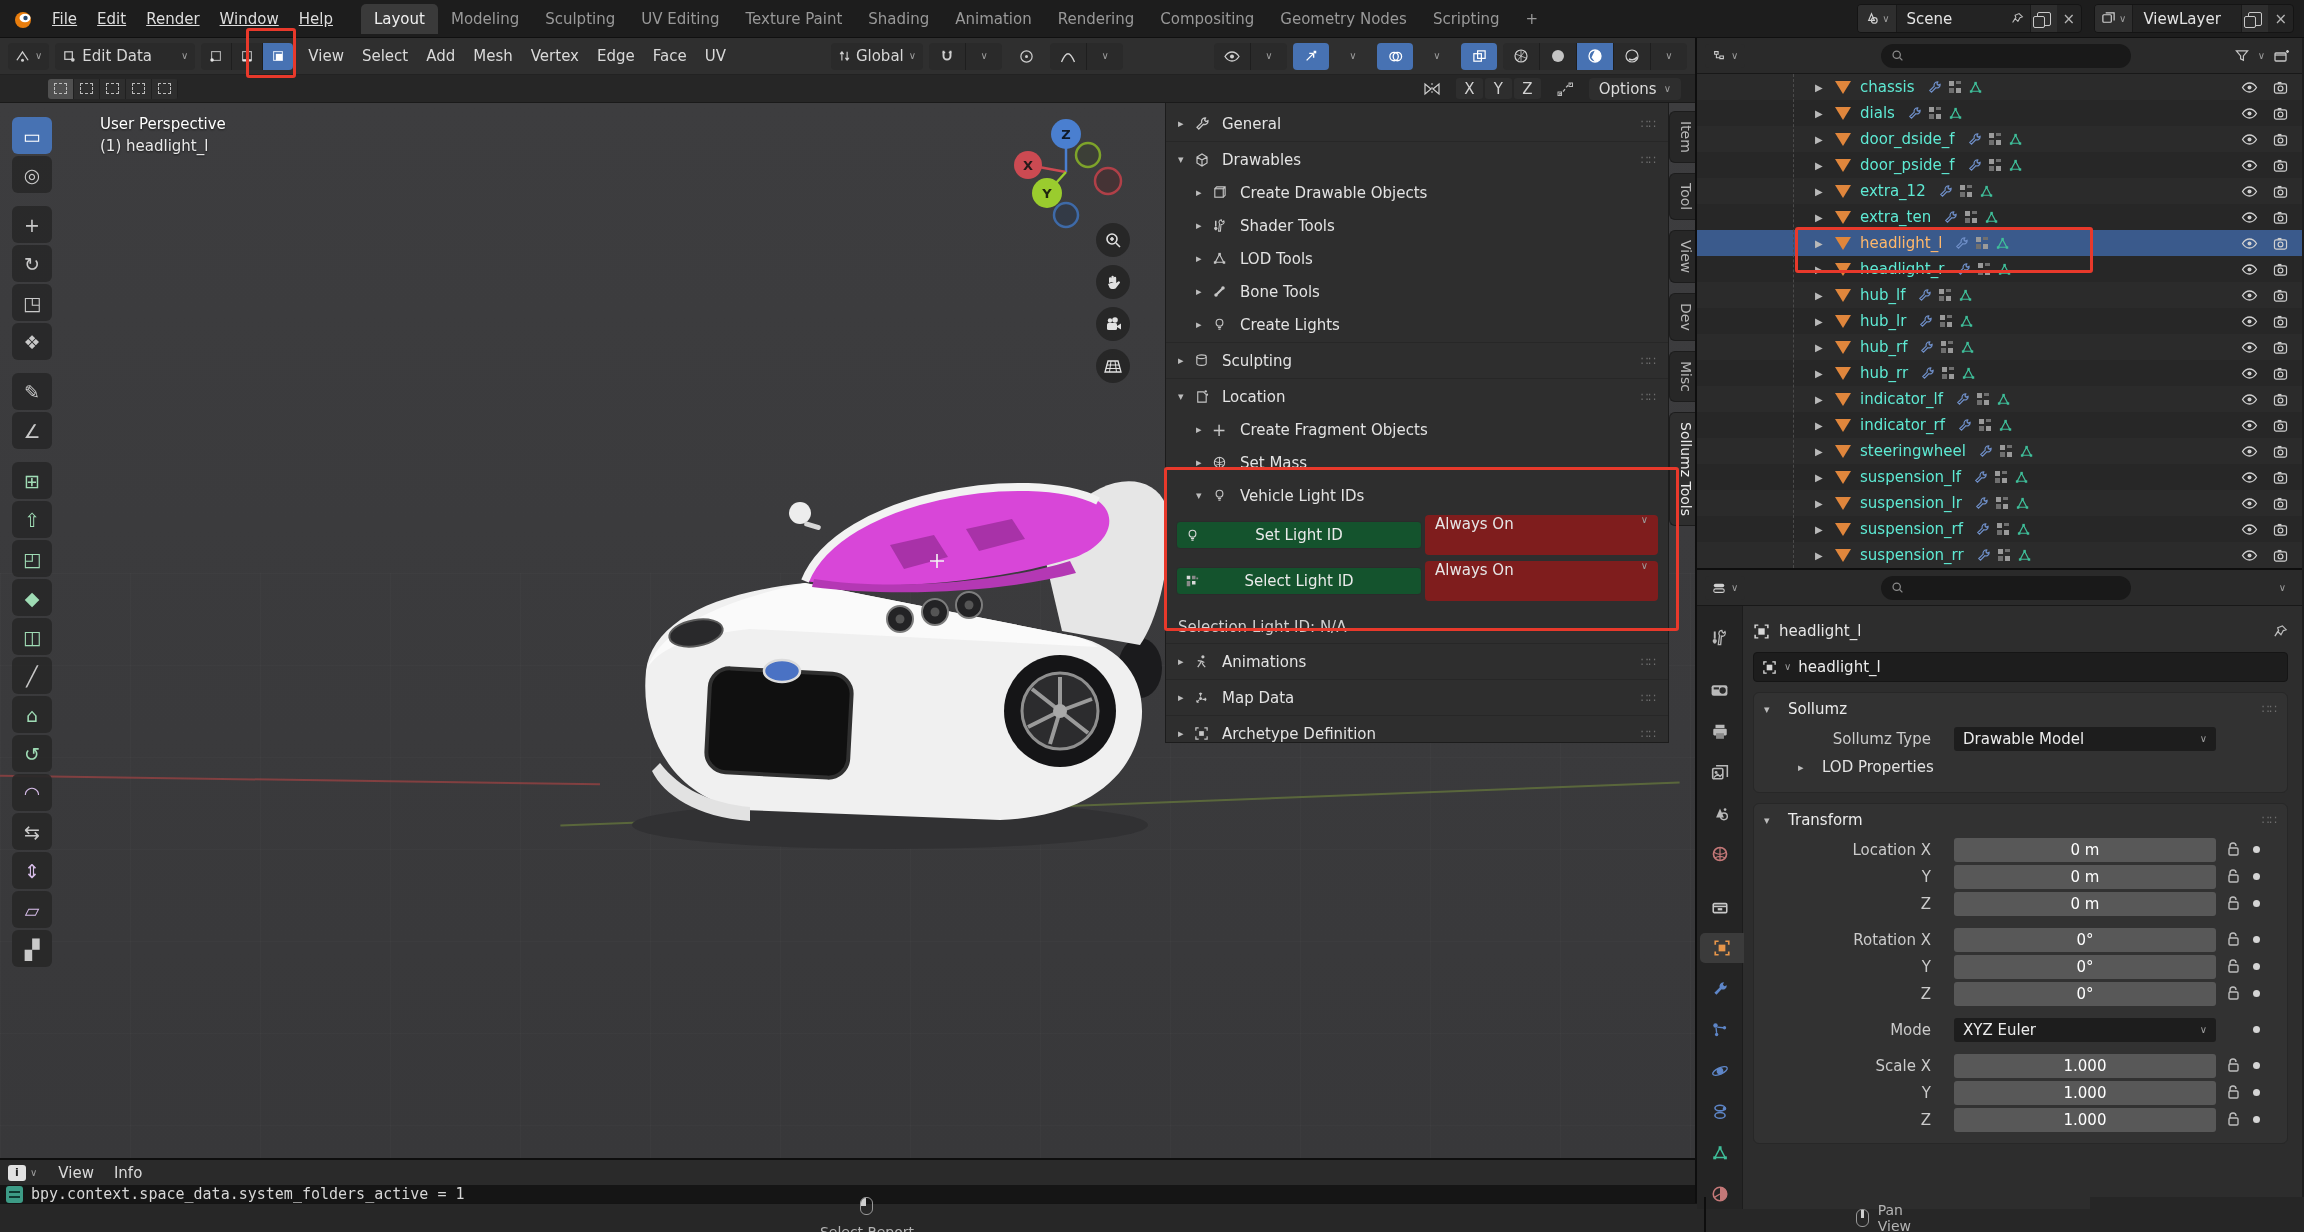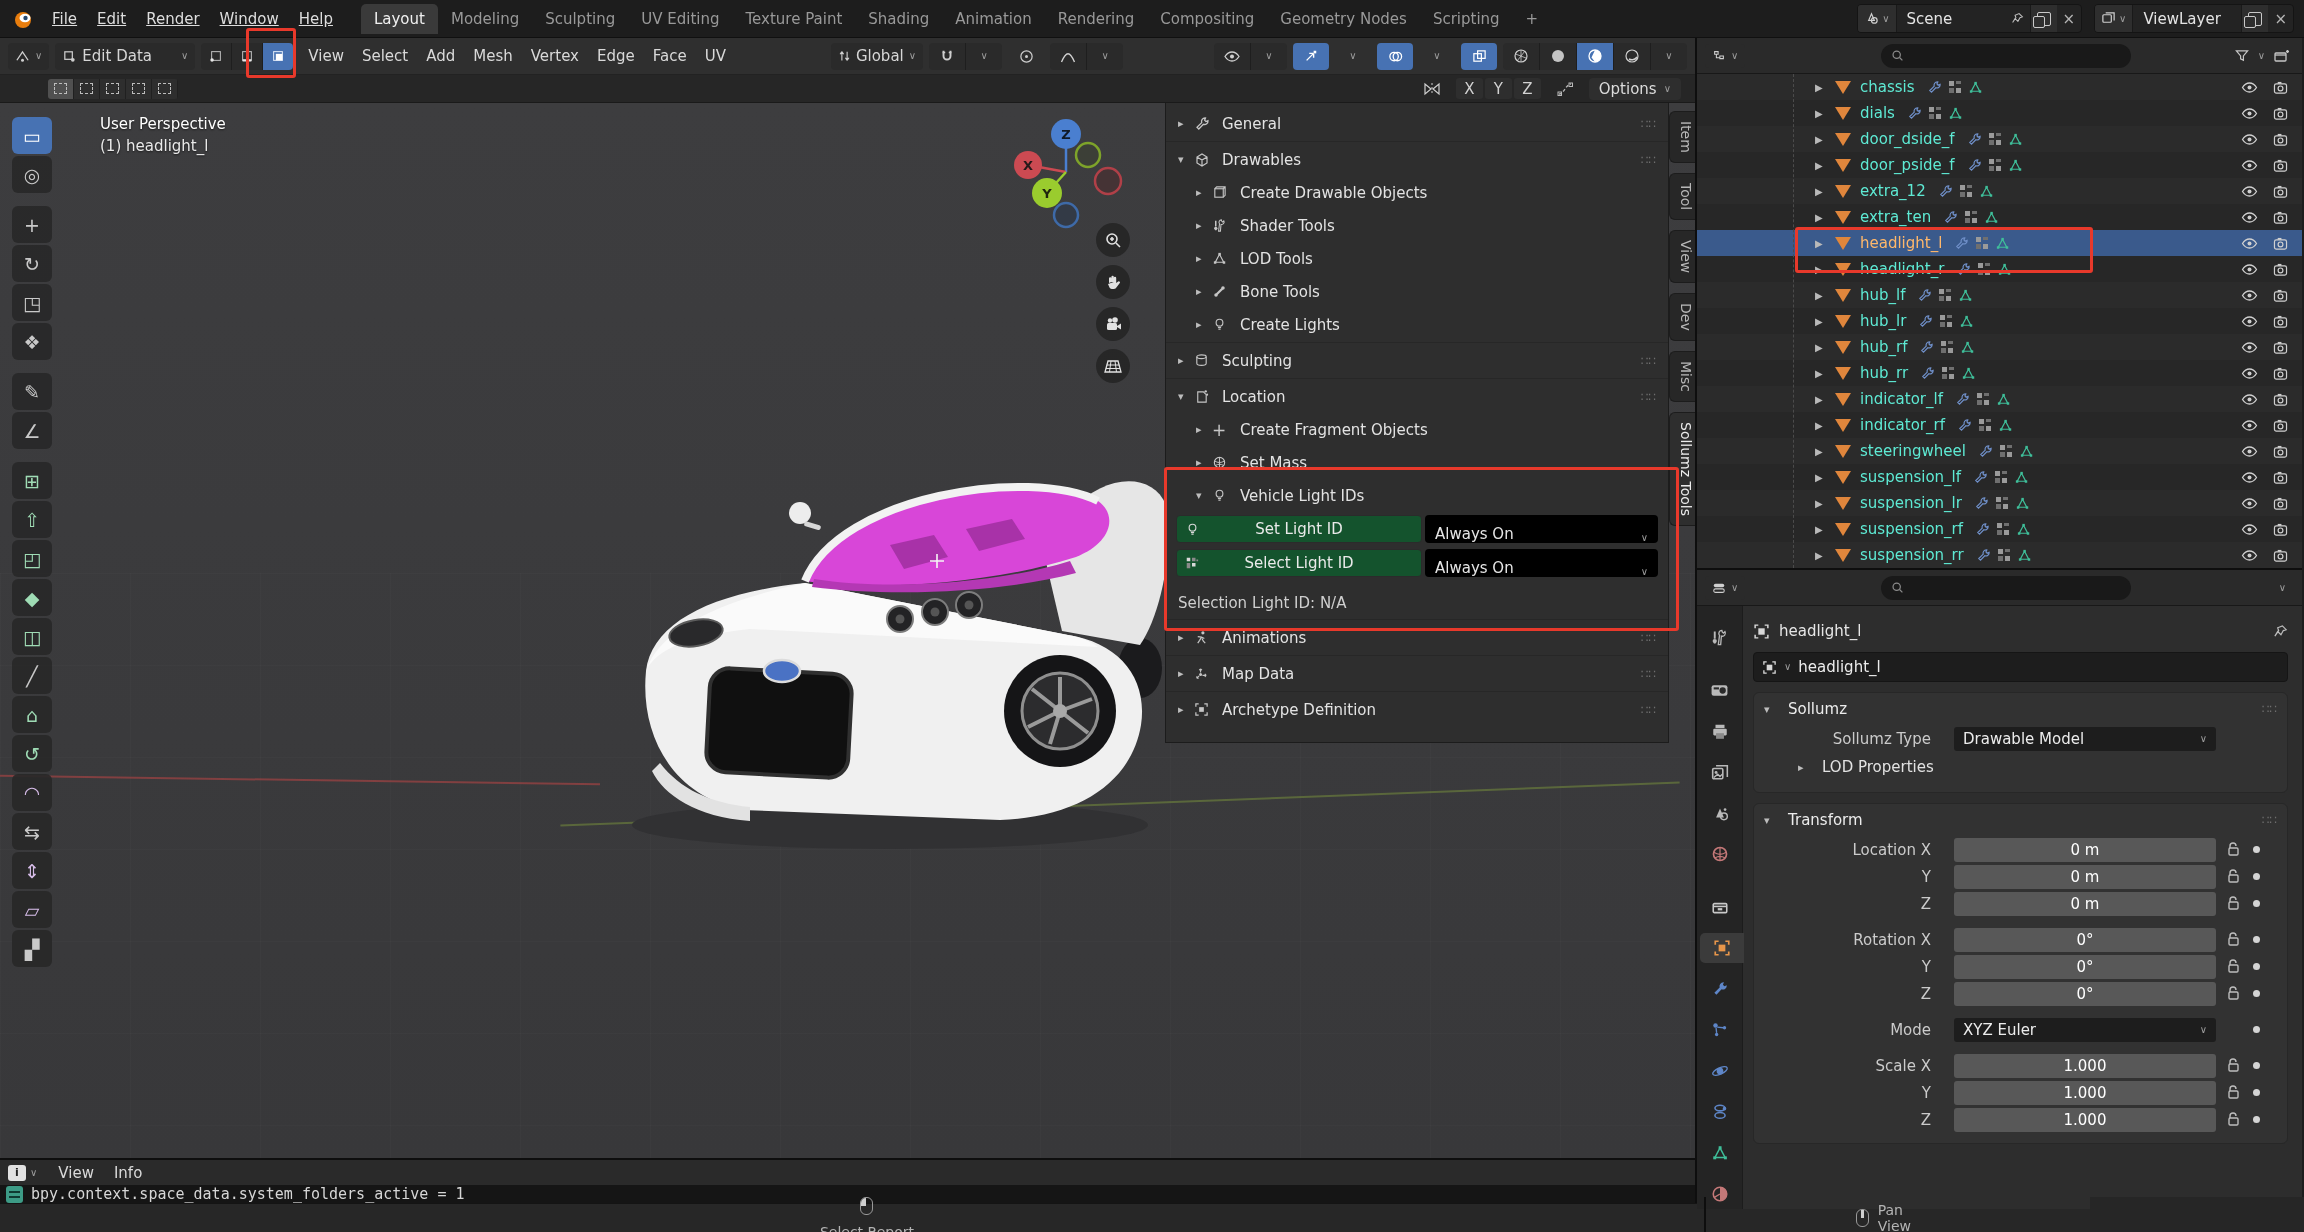--- a/index.html
+++ b/index.html
@@ -83,21 +83,21 @@
   
   .npanel{position:absolute;top:0;right:26px;width:504px;height:640px;background:#2e2e2e;border:1px solid #1c1c1c;border-top:none;box-sizing:border-box;z-index:6;padding-top:4px;color:#e3e3e3;}
   .prow{display:flex;align-items:center;height:33px;padding:0 12px;}
   .prow.sub{padding-left:30px;}
   .picon{width:24px;margin-right:4px;color:#c6c6c6;display:flex;align-items:center;}
   .grip{margin-left:auto;color:#6e6e6e;font-size:12px;letter-spacing:0px;}
   .psep{border-top:1px solid #272727;margin:1px 0;}
   .vl-row{display:flex;gap:3px;padding:3px 10px;align-items:center;}
   .vl-btn{width:246px;height:28px;background:#14532d;border:1px solid #2b2b2b;border-radius:4px;display:flex;align-items:center;justify-content:center;gap:8px;position:relative;color:#eaeaea;box-sizing:border-box;}
   .vl-btn .picon{position:absolute;left:8px;margin:0;}
-  .vl-dd{flex:1;height:28px;background:#000000;border-radius:4px;display:flex;align-items:flex-end;padding:0 10px;color:#e6e6e6;box-sizing:border-box;}
+  .vl-dd{flex:1;height:40px;background:#7f1d1d;border-radius:4px;display:flex;align-items:flex-start;padding:0 10px;color:#e6e6e6;box-sizing:border-box;}
   .vl-dd .chev{margin-left:auto;}
   .sel-status{padding:14px 12px 6px 12px;color:#cfcfcf;}
 
   
   .vtabs{position:absolute;top:8px;right:0;width:26px;display:flex;flex-direction:column;gap:10px;z-index:6;}
   .vtab{writing-mode:vertical-rl;background:#272727;color:#b8b8b8;border:1px solid #1c1c1c;border-right:none;border-radius:6px 0 0 6px;padding:9px 1px;font-size:14px;white-space:nowrap;}
   .vtab.active{background:#2e2e2e;color:#ececec;}
 
   
   .rbox{position:absolute;border:3px solid #e8392b;border-radius:3px;z-index:60;pointer-events:none;}

